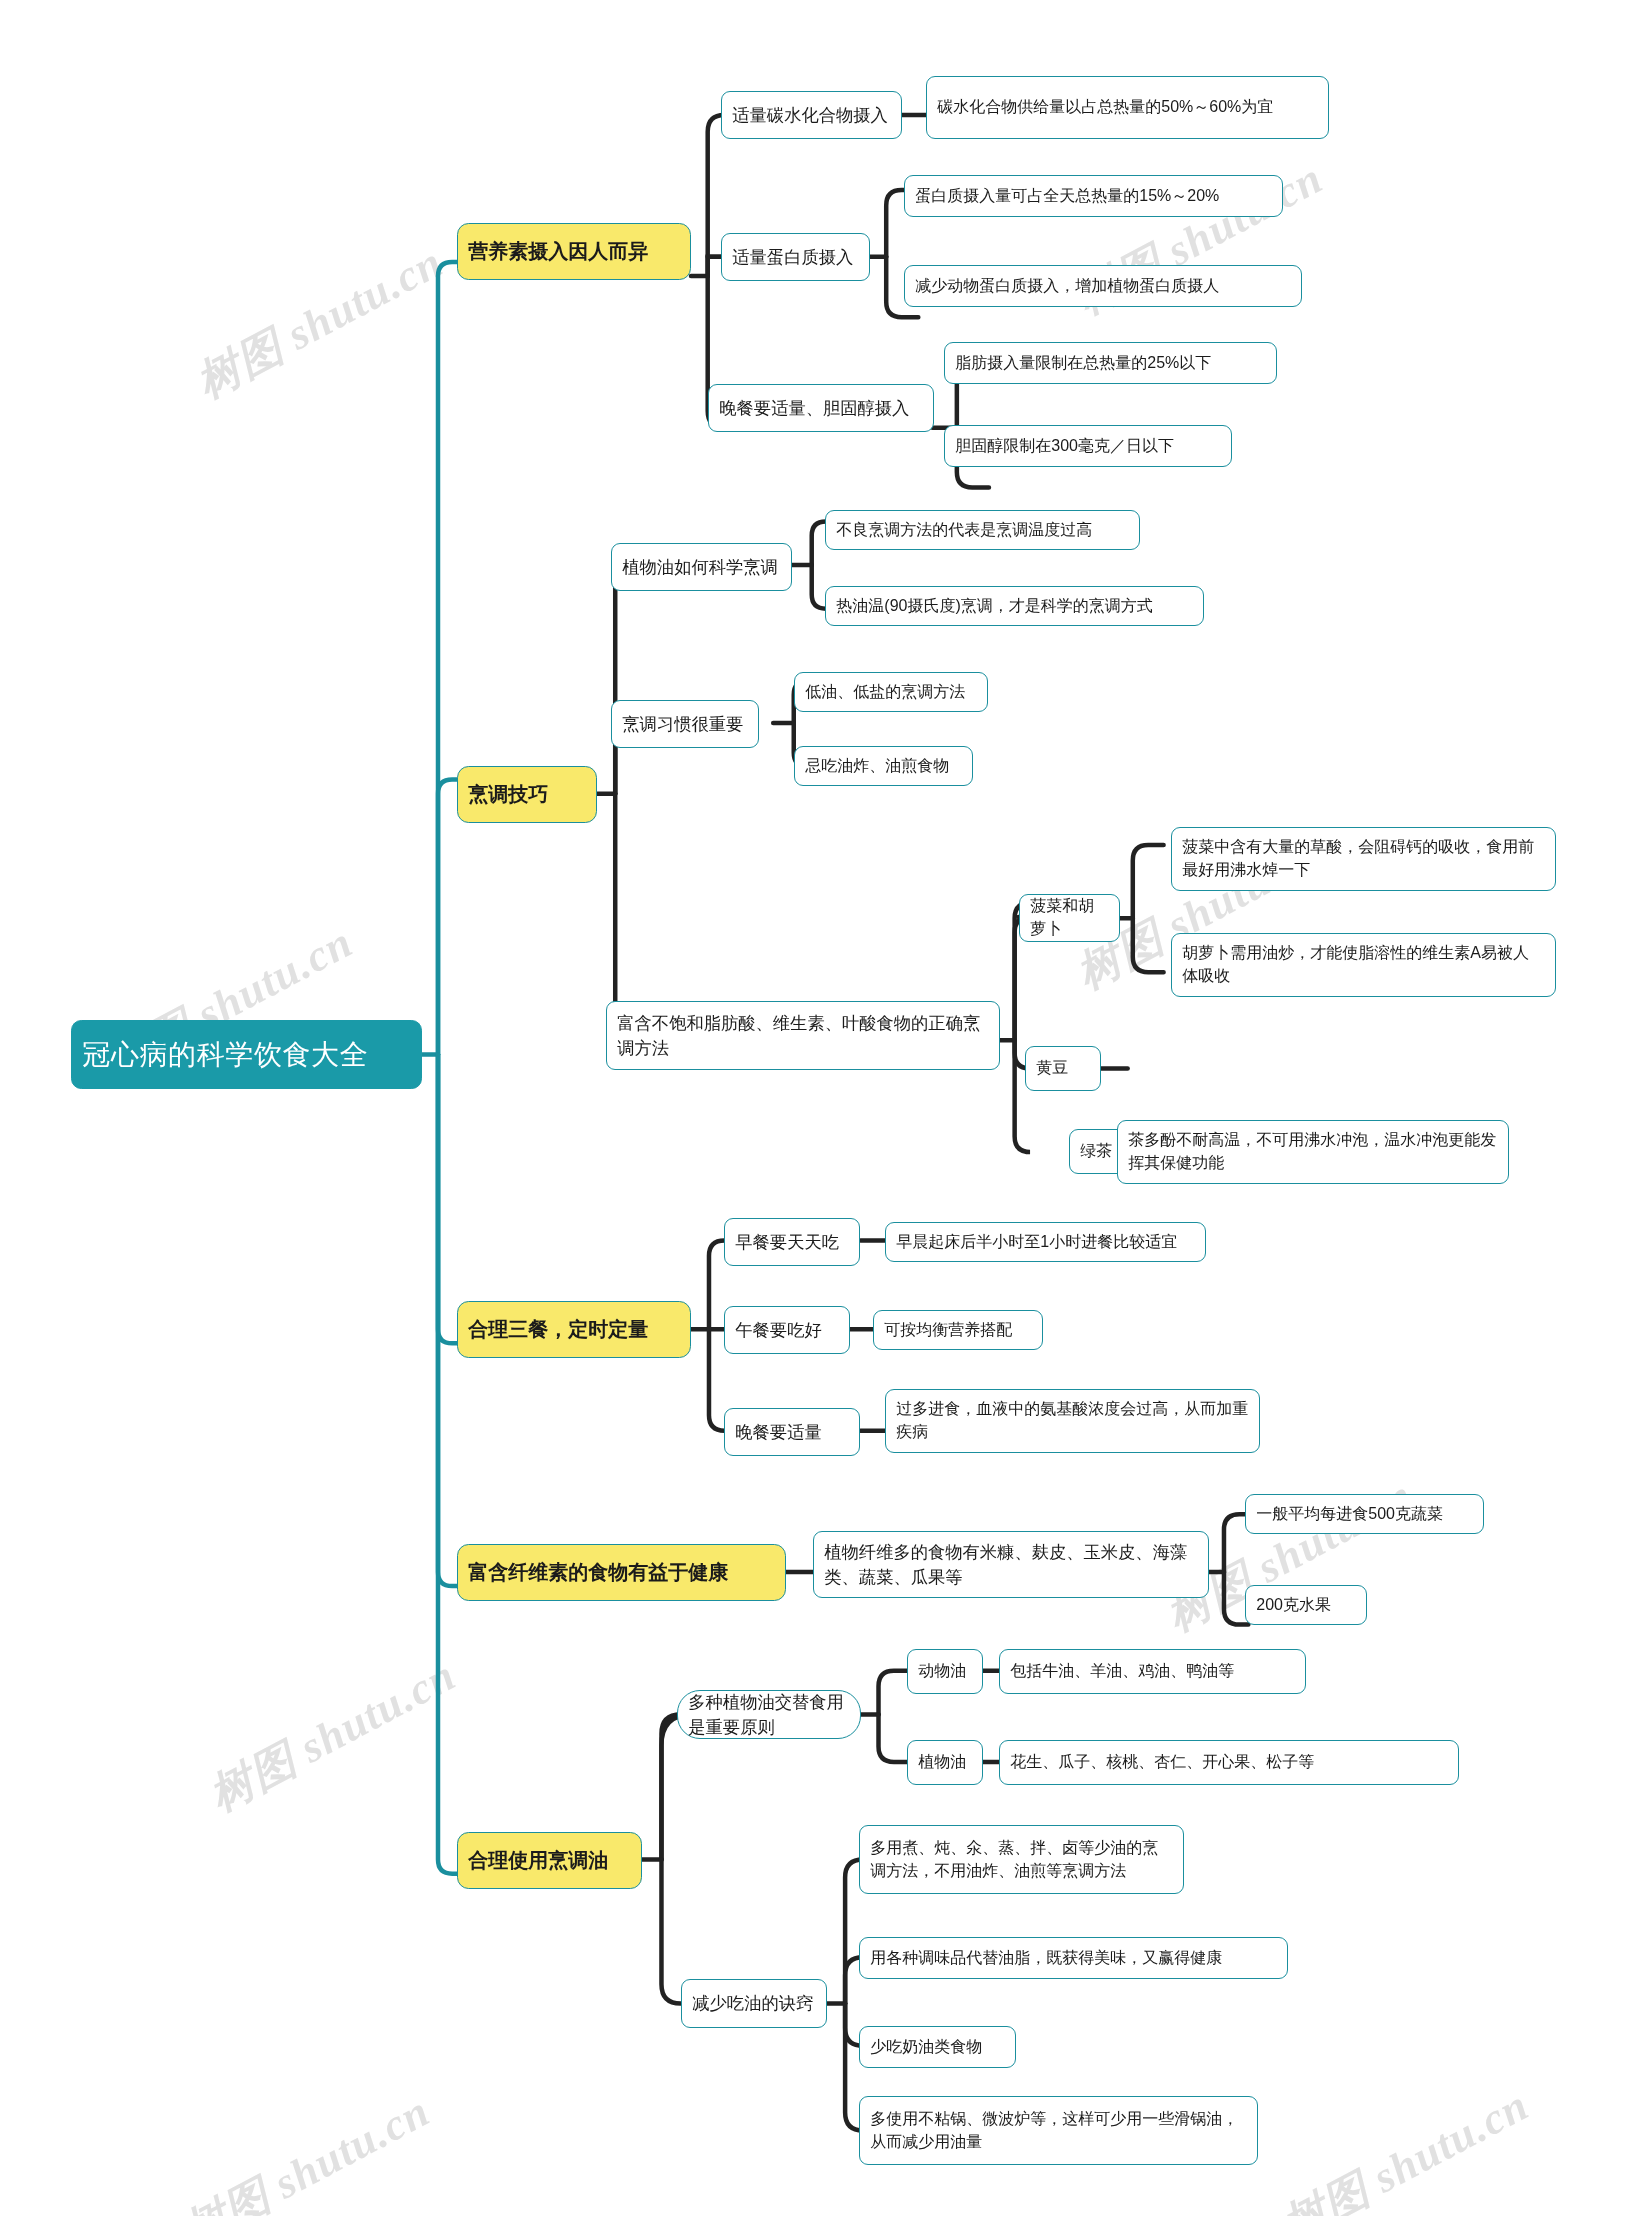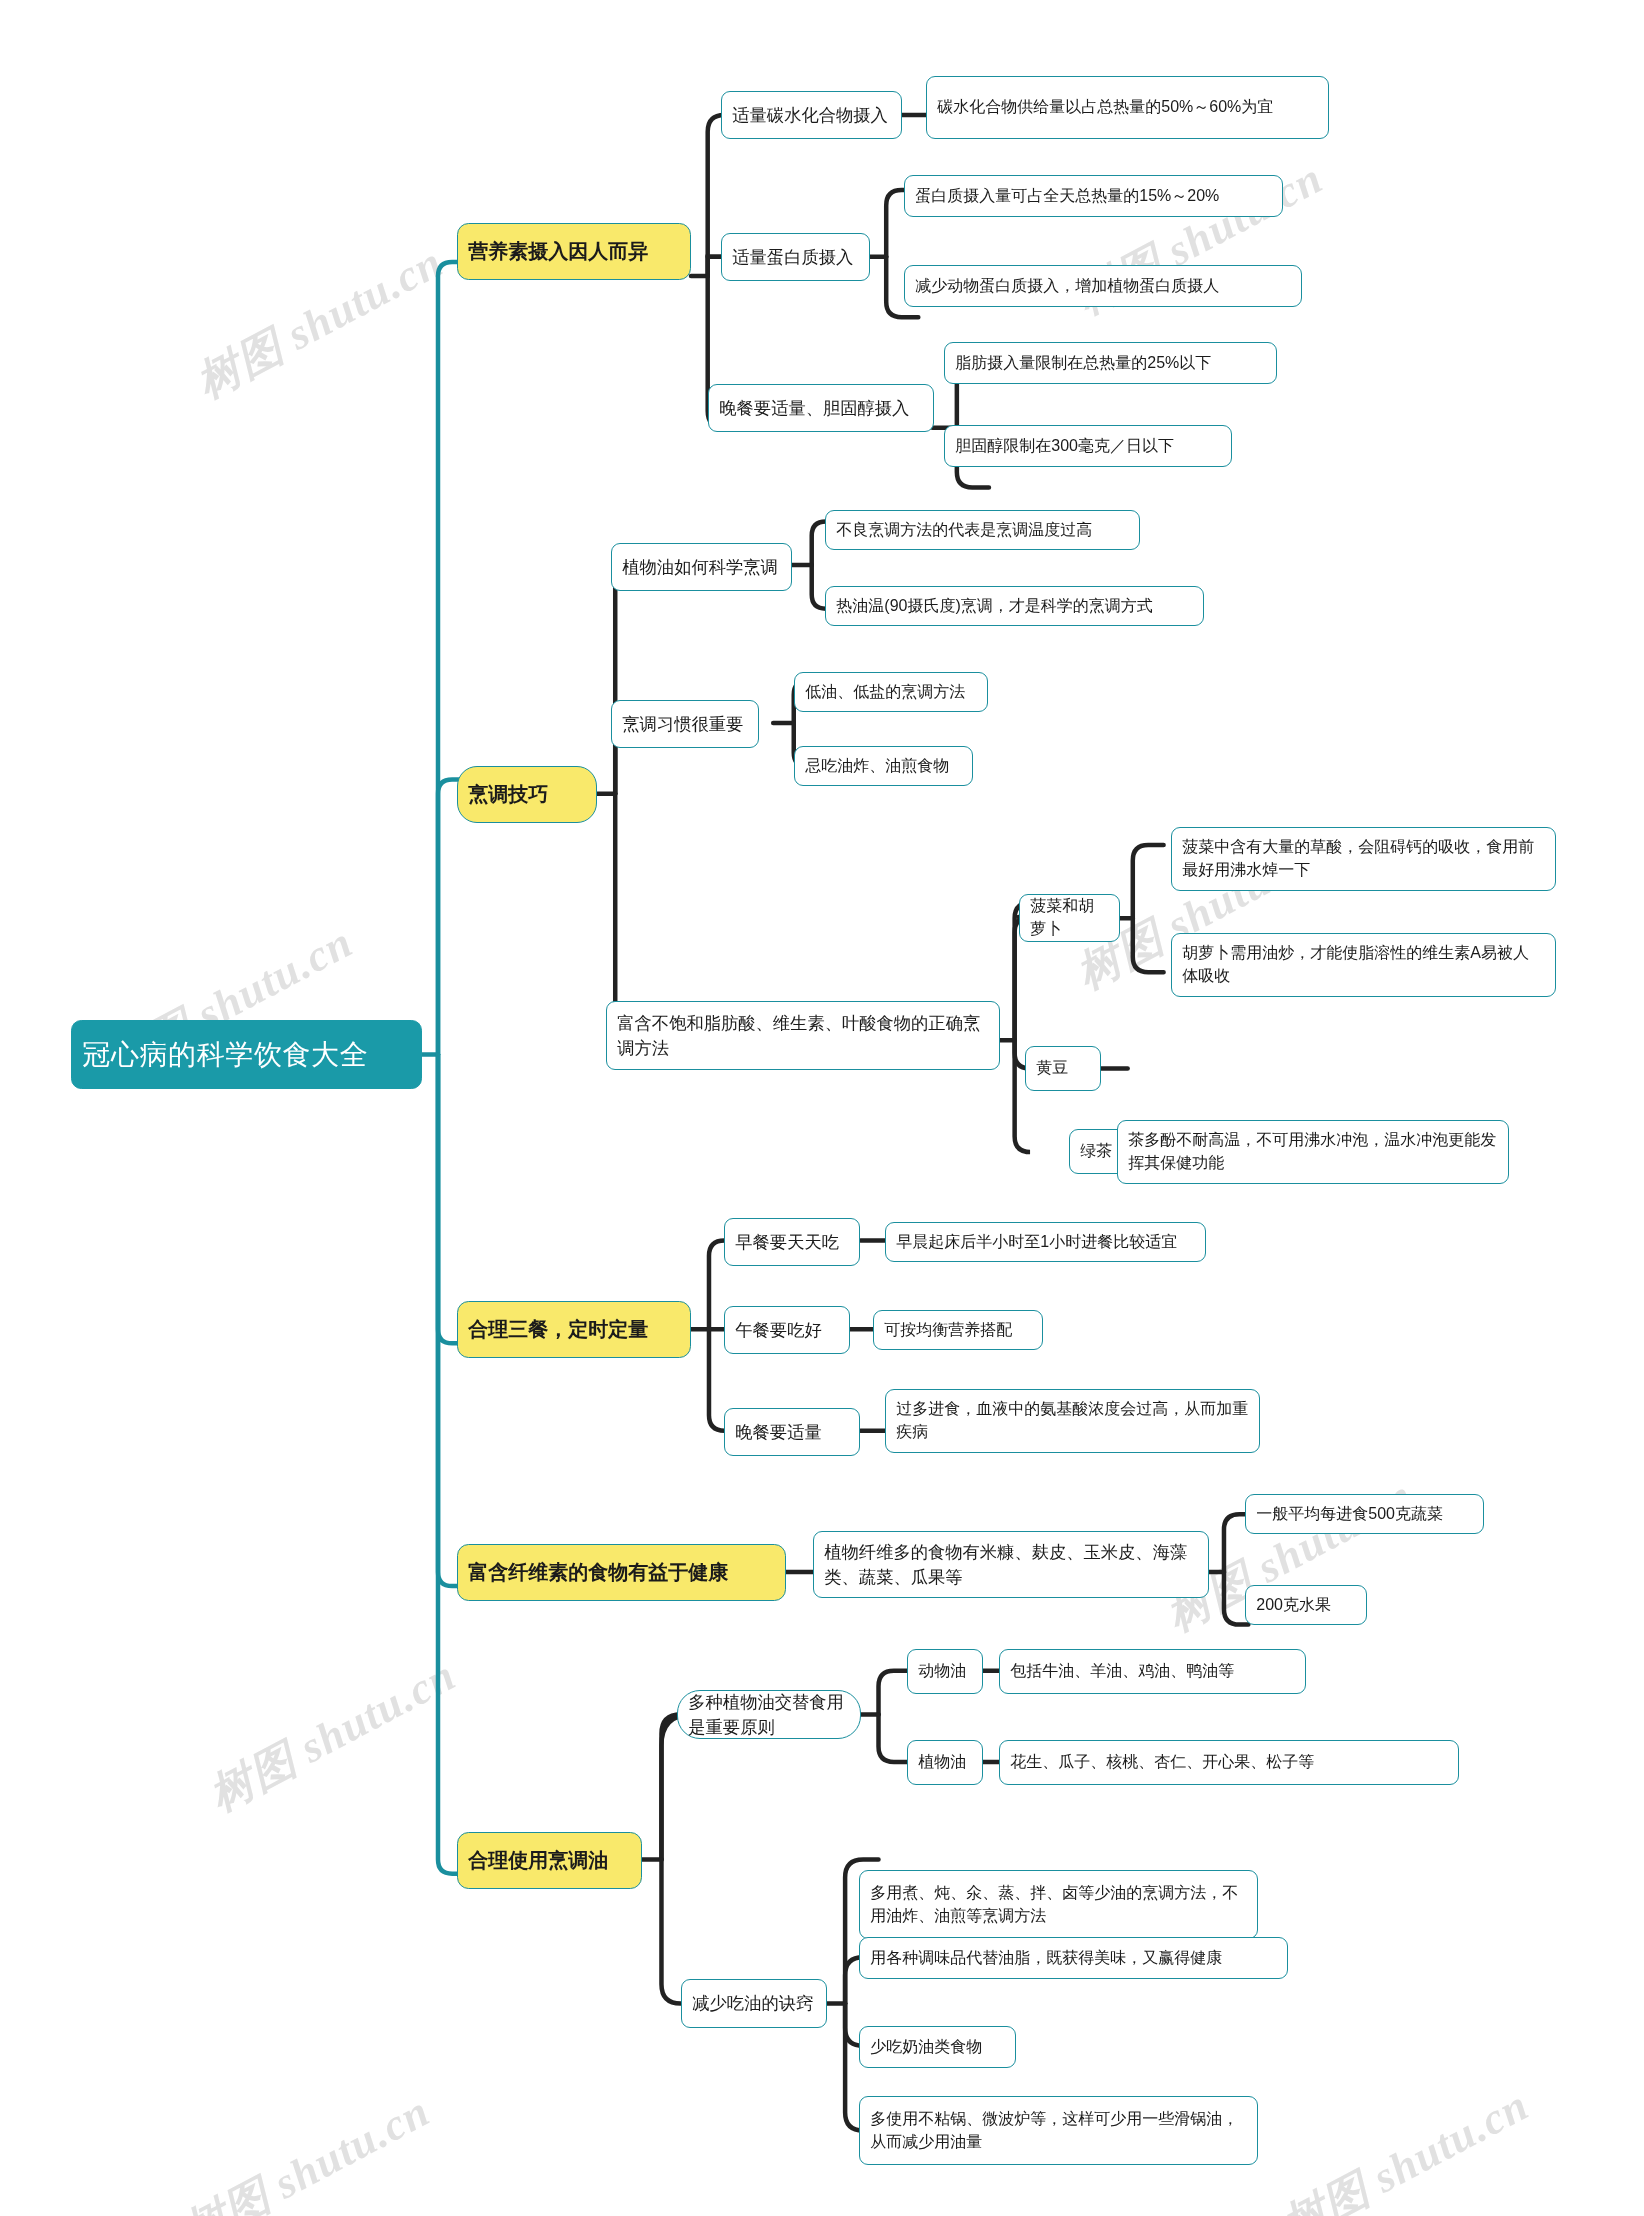--- a/index.html
+++ b/index.html
@@ -179,21 +179,21 @@
   <div class="node lvl2" style="left:708px;top:384px;width:226px;height:48px;">
     <span class="txt">晚餐要适量、胆固醇摄入</span>
   </div>
   <div class="node lvl3" style="left:944px;top:342px;width:333px;height:42px;">
     <span class="txt">脂肪摄入量限制在总热量的25%以下</span>
   </div>
   <div class="node lvl3" style="left:944px;top:425px;width:288px;height:42px;">
     <span class="txt">胆固醇限制在300毫克／日以下</span>
   </div>
 
-  <div class="node lvl1" style="left:457px;top:766px;width:140px;height:57px;border-radius:20px;">
+  <div class="node lvl1" style="left:457px;top:766px;width:140px;height:57px;">
     <span class="txt">烹调技巧</span>
   </div>
 
   <div class="node lvl2" style="left:611px;top:543px;width:181px;height:48px;">
     <span class="txt">植物油如何科学烹调</span>
   </div>
   <div class="node lvl3" style="left:825px;top:510px;width:315px;height:40px;">
     <span class="txt">不良烹调方法的代表是烹调温度过高</span>
   </div>
   <div class="node lvl3" style="left:825px;top:586px;width:379px;height:40px;">
@@ -289,21 +289,21 @@
   <div class="node lvl3" style="left:907px;top:1740px;width:76px;height:45px;">
     <span class="txt">植物油</span>
   </div>
   <div class="node lvl4" style="left:999px;top:1740px;width:460px;height:45px;">
     <span class="txt">花生、瓜子、核桃、杏仁、开心果、松子等</span>
   </div>
 
   <div class="node lvl2" style="left:681px;top:1979px;width:146px;height:49px;">
     <span class="txt">减少吃油的诀窍</span>
   </div>
-  <div class="node lvl3" style="left:859px;top:1825px;width:399px;height:69px;margin-top:45px;">
+  <div class="node lvl3" style="left:859px;top:1825px;width:325px;height:69px;">
     <span class="txt">多用煮、炖、氽、蒸、拌、卤等少油的烹调方法，不用油炸、油煎等烹调方法</span>
   </div>
   <div class="node lvl3" style="left:859px;top:1937px;width:429px;height:42px;">
     <span class="txt">用各种调味品代替油脂，既获得美味，又赢得健康</span>
   </div>
   <div class="node lvl3" style="left:859px;top:2026px;width:157px;height:42px;">
     <span class="txt">少吃奶油类食物</span>
   </div>
   <div class="node lvl3" style="left:859px;top:2096px;width:399px;height:69px;">
     <span class="txt">多使用不粘锅、微波炉等，这样可少用一些滑锅油，从而减少用油量</span>

